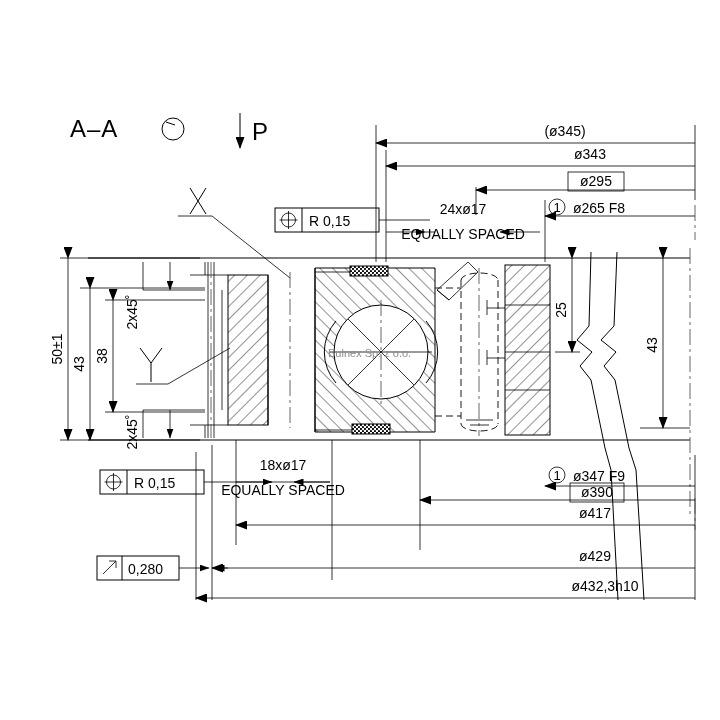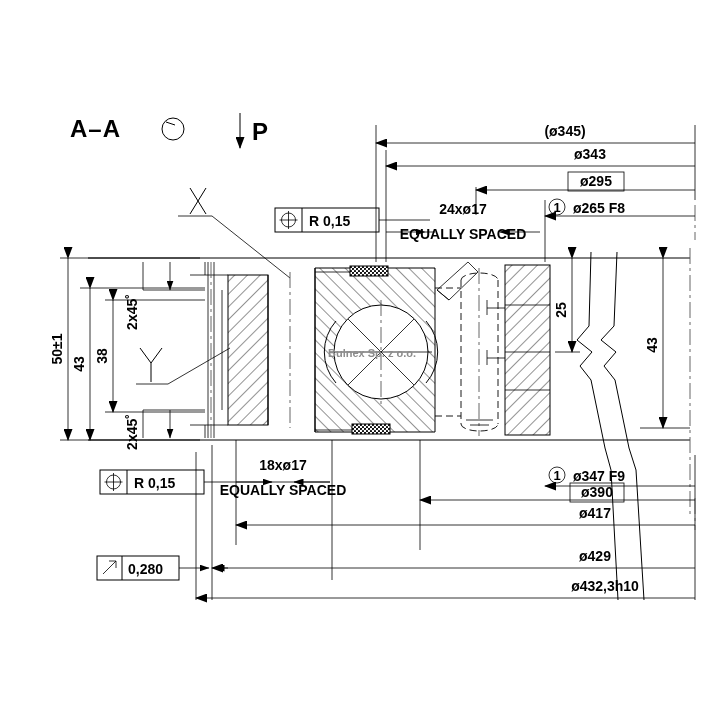--- a/index.html
+++ b/index.html
@@ -4,21 +4,21 @@
 <title>Slewing Ring Bearing Section A-A</title>
 <style>
   html,body{margin:0;padding:0;background:#ffffff;}
   body{
     width:720px;height:720px;
     font-family:"Liberation Sans", sans-serif;
     color:#000;
     overflow:hidden;
     position:relative;
   }
-  #drawing-root{position:absolute;inset:0;width:588px;height:720px;font-weight:bold;}
+  #drawing-root{position:absolute;inset:0;width:588px;height:720px;}
   svg#cad{display:block;width:720px;height:720px;background:#fff;}
   .ln{stroke:#000;fill:none;stroke-width:1;}
   .ln-thin{stroke:#000;fill:none;stroke-width:0.8;}
   .ln-dash{stroke:#000;fill:none;stroke-width:0.9;stroke-dasharray:7 4;}
   .ln-center{stroke:#555;fill:none;stroke-width:0.9;stroke-dasharray:16 4 3 4;}
   .txt{font-family:"Liberation Sans", sans-serif;font-size:14px;fill:#000;}
   .txt-big{font-family:"Liberation Sans", sans-serif;font-size:24px;fill:#000;letter-spacing:1px;}
   .txt-sm{font-family:"Liberation Sans", sans-serif;font-size:13px;fill:#000;}
   .txt-wm{font-family:"Liberation Sans", sans-serif;font-size:11px;fill:#8d8d8d;}
   .fillw{fill:#ffffff;stroke:none;}

